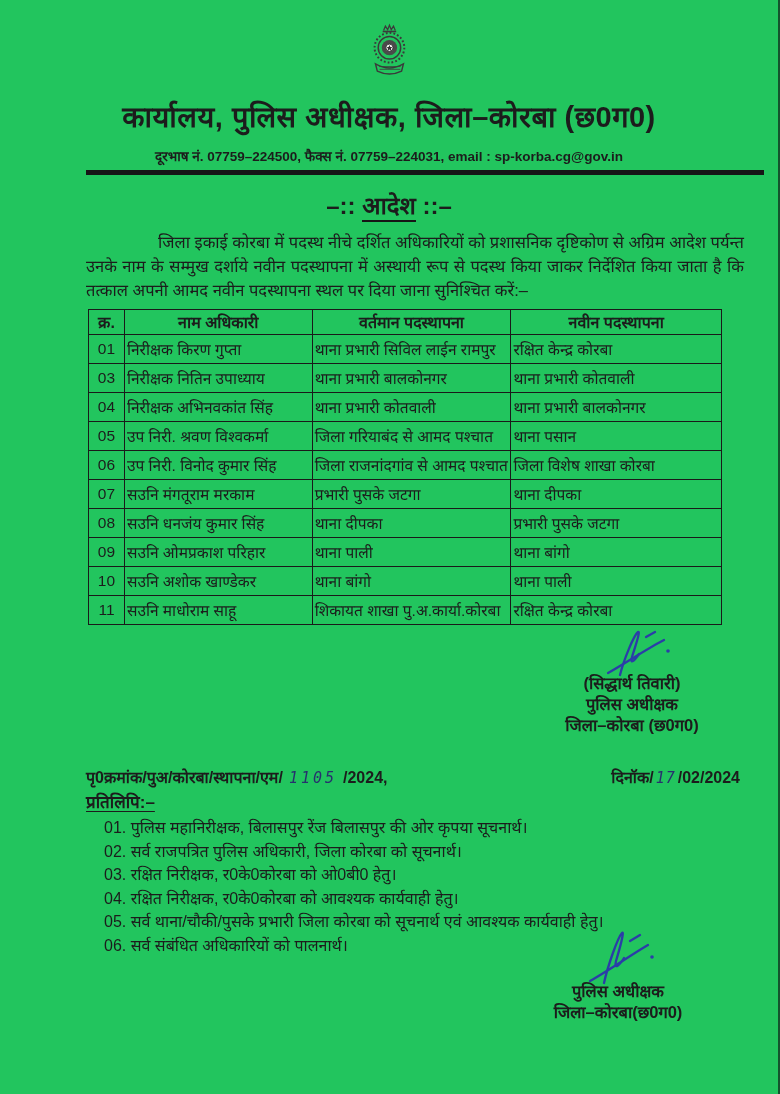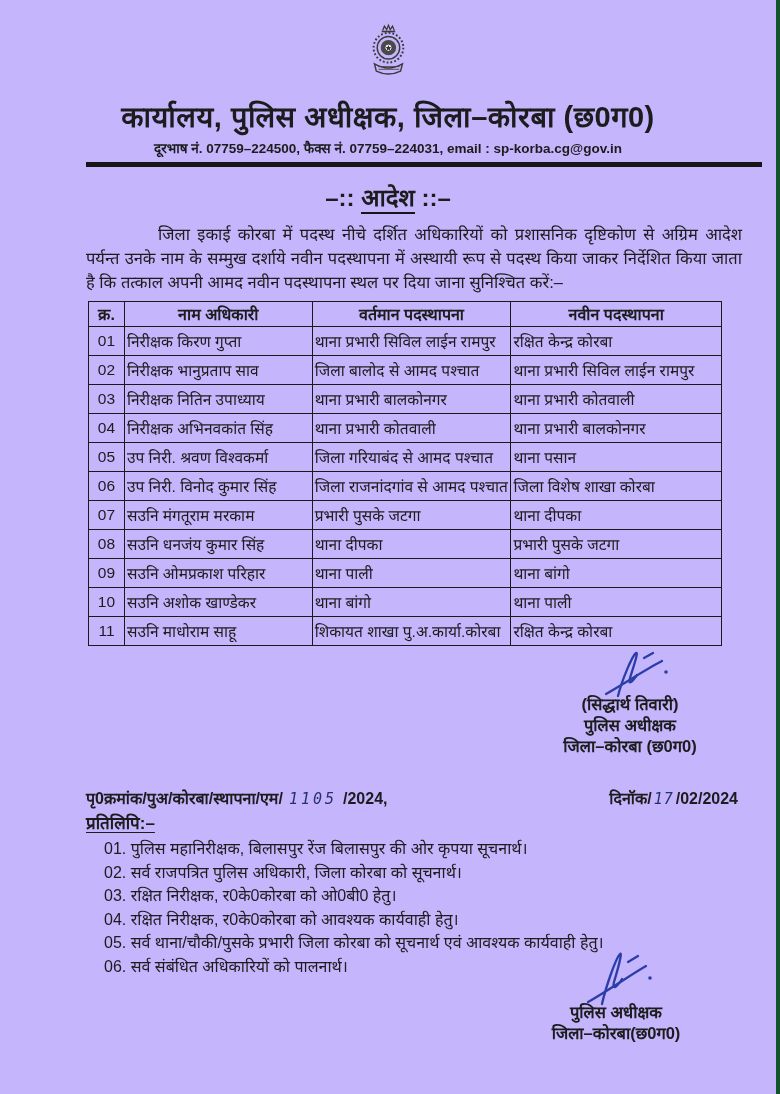--- a/index.html
+++ b/index.html
@@ -1,26 +1,26 @@
 <!DOCTYPE html>
 <html><head>
 <meta charset="utf-8">
 <style>
   * { margin:0; padding:0; box-sizing:border-box; }
   body { background:#e8e8e8; font-family:"Liberation Sans","DejaVu Sans",sans-serif; }
   .page {
     position:relative; width:780px; height:1094px; margin:0 auto;
-    background:#c4b5fd; color:#1c1c1c; overflow:hidden;
-    border-right:4px solid #14532d;
+    background:#22c55e; color:#1c1c1c; overflow:hidden;
+    border-right:2px solid #14532d;
   }
   
   .header { text-align:center; padding-top:22px; }
   .emblem { display:inline-block; }
   .org-title { font-size:29px; font-weight:bold; letter-spacing:0.5px; margin-top:6px; }
-  .contact-line { font-size:13.5px; font-weight:bold; margin-top:4px; }
+  .contact-line { font-size:13.5px; font-weight:bold; margin-top:12px; }
   .double-rule { margin:5px 14px 0 86px; height:3px; border-top:3px solid #161616; border-bottom:2px solid #161616; }
   
   .order-heading { text-align:center; margin-top:13px; font-size:24px; font-weight:bold; }
   .order-heading .uword { border-bottom:2.5px solid #161616; padding-bottom:1px; }
   
   .intro { margin:9px 34px 0 86px; font-size:16.5px; line-height:24px; text-align:justify; text-indent:72px; font-weight:500; }
   
   table.order-table { border-collapse:collapse; margin:7px 0 0 88px; width:634px; font-size:15.5px; }
   .order-table th, .order-table td { border:1.6px solid #1a1a1a; padding:1px 2px; height:23px; vertical-align:middle; }
   .order-table th { font-weight:bold; text-align:center; font-size:16px; }
@@ -81,26 +81,20 @@
         <th class="c-cur">वर्तमान पदस्थापना</th>
         <th class="c-new">नवीन पदस्थापना</th>
       </tr>
     </thead>
     <tbody>
       <tr>
           <td class="num">01</td>
           <td>निरीक्षक किरण गुप्ता</td>
           <td>थाना प्रभारी सिविल लाईन रामपुर</td>
           <td>रक्षित केन्द्र कोरबा</td>
-        </tr>
-      <tr>
-          <td class="num">02</td>
-          <td>निरीक्षक भानुप्रताप साव</td>
-          <td>जिला बालोद से आमद पश्चात</td>
-          <td>थाना प्रभारी सिविल लाईन रामपुर</td>
         </tr>
       <tr>
           <td class="num">03</td>
           <td>निरीक्षक नितिन उपाध्याय</td>
           <td>थाना प्रभारी बालकोनगर</td>
           <td>थाना प्रभारी कोतवाली</td>
         </tr>
       <tr>
           <td class="num">04</td>
           <td>निरीक्षक अभिनवकांत सिंह</td>

